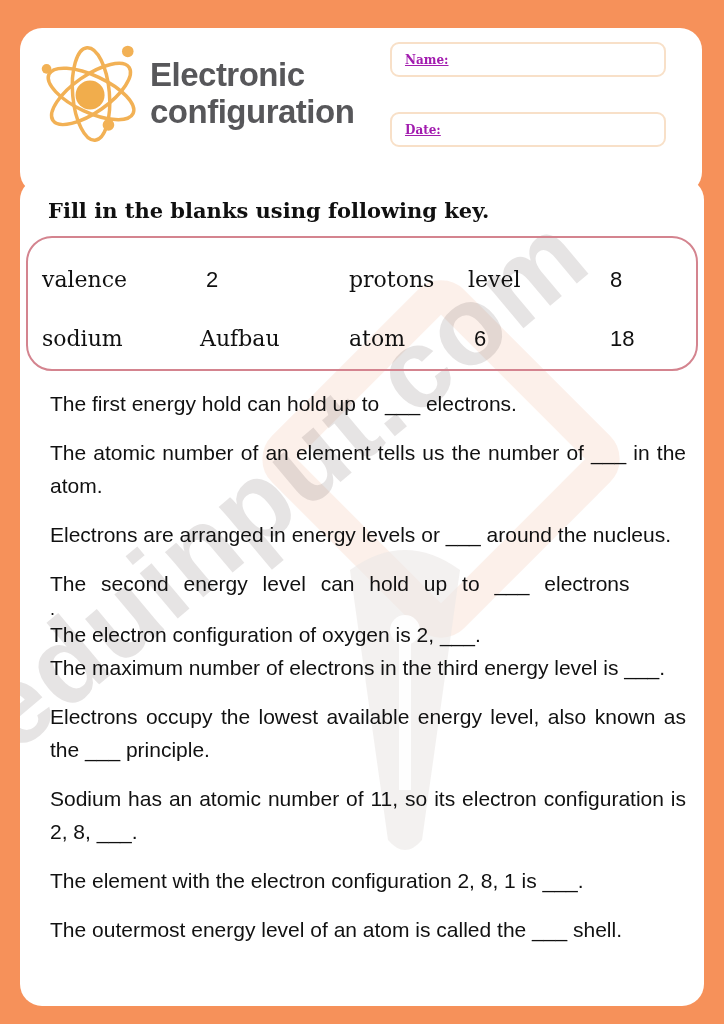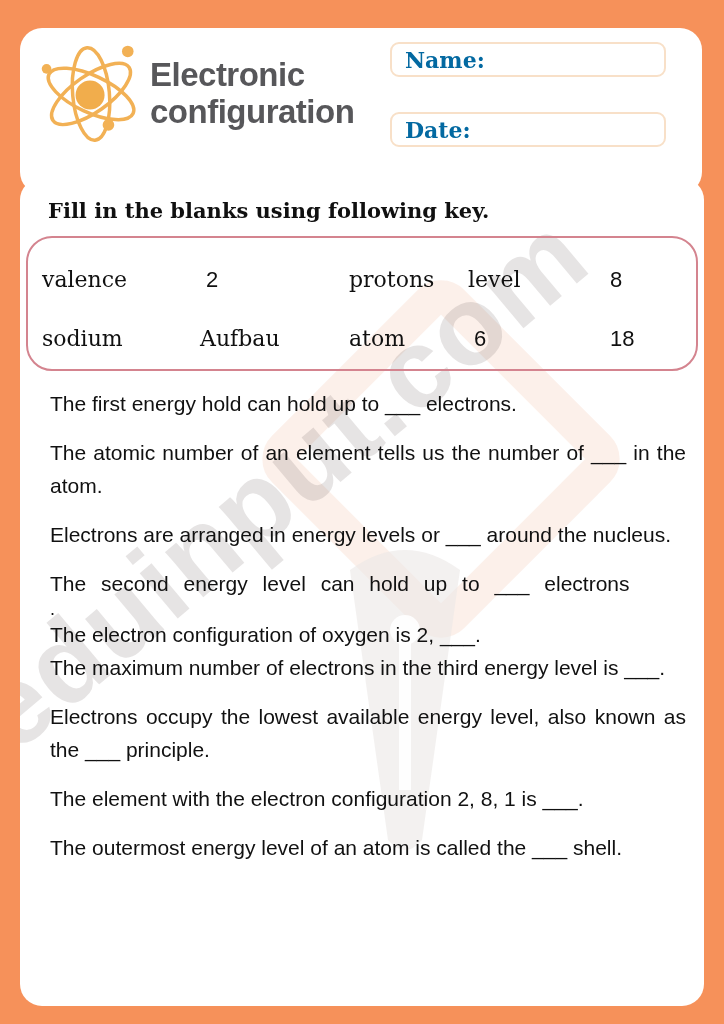--- a/index.html
+++ b/index.html
@@ -29,21 +29,21 @@
   .fields { position: absolute; left: 370px; top: 0; width: 296px; }
   .field {
     position: absolute; left: 0; width: 276px; height: 35px;
     background: #FFFFFF; border: 2px solid #F8E0C8; border-radius: 9px;
     display: flex; align-items: center; padding-left: 13px;
   }
   .field-name { top: 14px; }
   .field-date { top: 84px; }
   .field-label {
     font-family: "DejaVu Serif", serif; font-weight: bold;
-    font-size: 22px; color: #0369a1;
+    font-size: 12px; color: #a21caf; text-decoration: underline;
   }
 
   
   .main-card {
     position: absolute; left: 20px; top: 178px;
     width: 684px; height: 828px;
     background: #FFFFFF; border-radius: 22px;
     overflow: hidden;
   }
 
@@ -159,19 +159,20 @@
 
       <div class="questions">
         <p class="q">The first energy hold can hold up to ___ electrons.</p>
         <p class="q">The atomic number of an element tells us the number of ___ in the atom.</p>
         <p class="q">Electrons are arranged in energy levels or ___ around the nucleus.</p>
         <p class="q stretch tight">The second energy level can hold up to ___ electrons</p>
         <p class="q stray">.</p>
         <p class="q no-gap">The electron configuration of oxygen is 2, ___.</p>
         <p class="q">The maximum number of electrons in the third energy level is ___.</p>
         <p class="q">Electrons occupy the lowest available energy level, also known as the ___ principle.</p>
+        <p class="q">Sodium has an atomic number of 11, so its electron configuration is 2, 8, ___.</p>
         <p class="q">The element with the electron configuration 2, 8, 1 is ___.</p>
         <p class="q">The outermost energy level of an atom is called the ___ shell.</p>
       </div>
 
     </div>
   </main>
 </div>
 
 </body></html>

